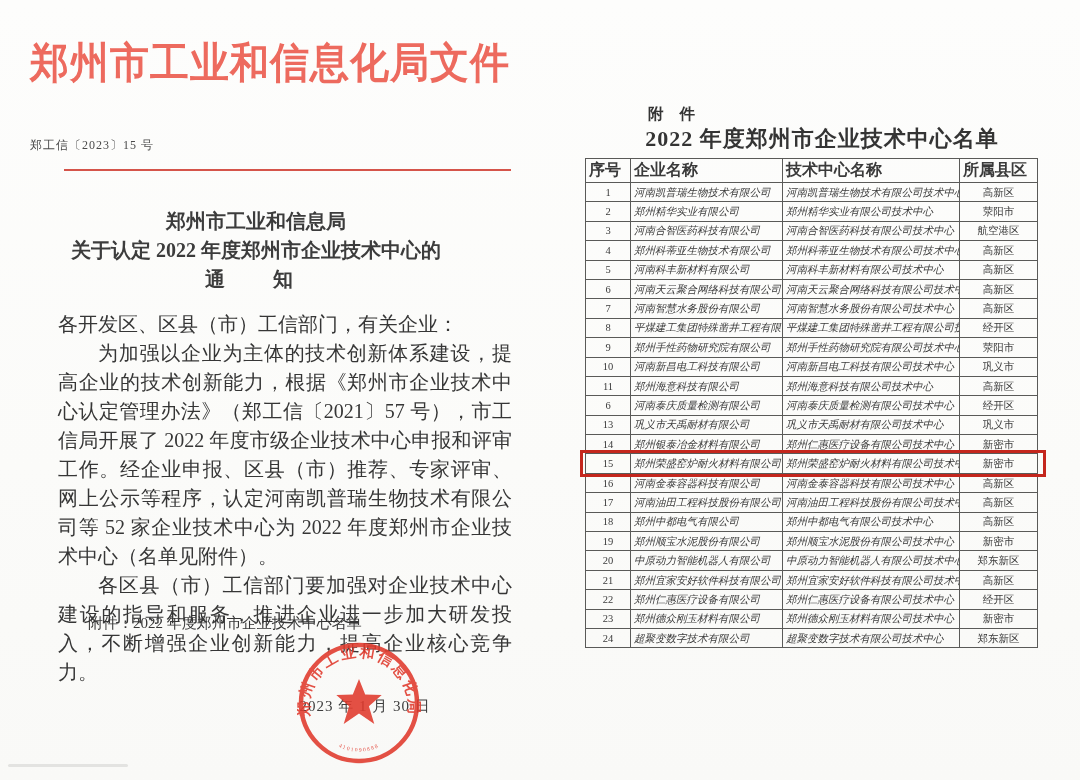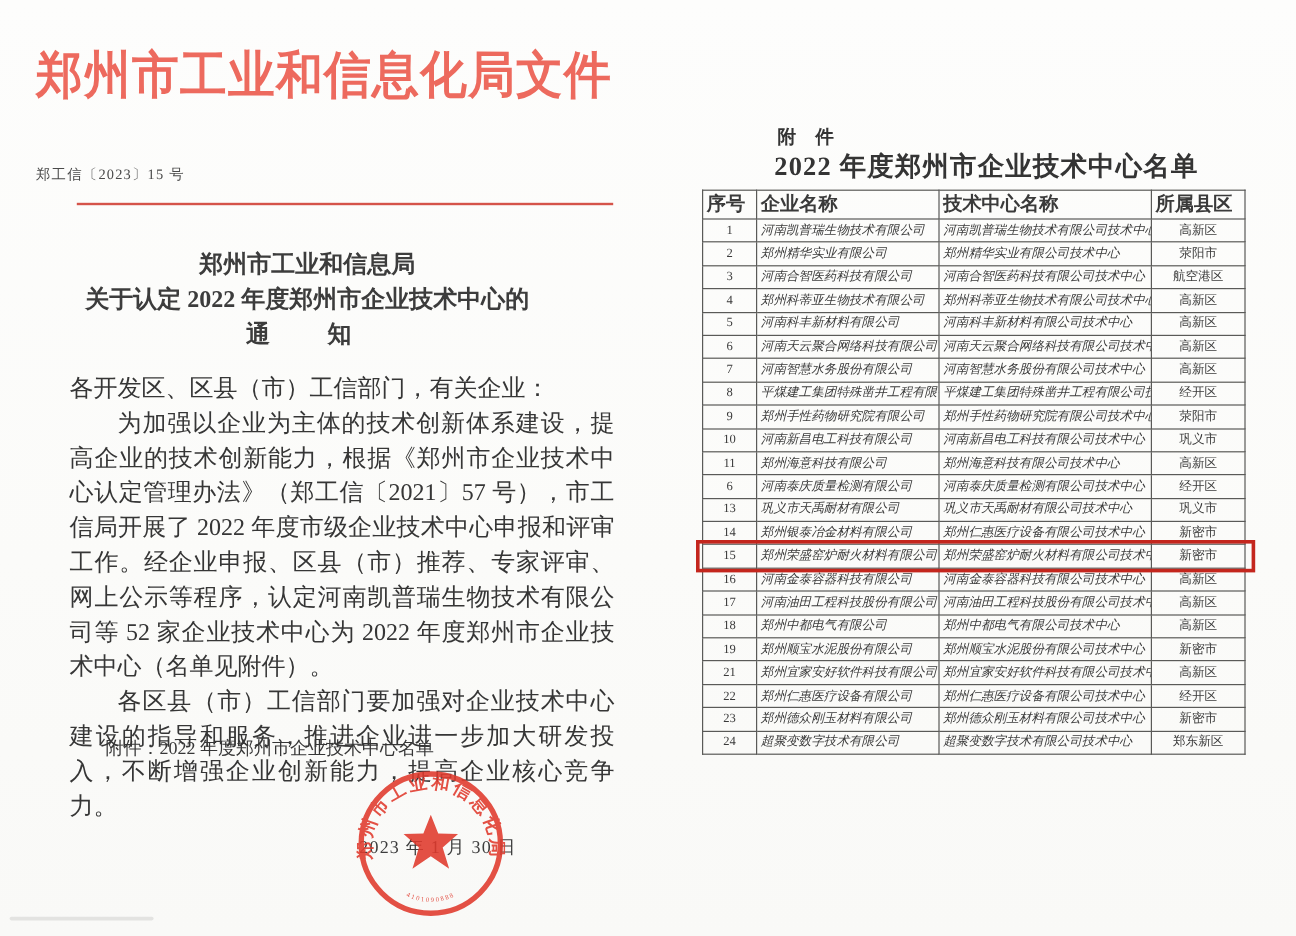--- a/index.html
+++ b/index.html
@@ -253,20 +253,26 @@
           <td class="col-center">郑州中都电气有限公司技术中心</td>
           <td class="col-district">高新区</td>
         </tr>
         <tr>
           <td class="col-seq">19</td>
           <td class="col-company">郑州顺宝水泥股份有限公司</td>
           <td class="col-center">郑州顺宝水泥股份有限公司技术中心</td>
           <td class="col-district">新密市</td>
         </tr>
         <tr>
+          <td class="col-seq">20</td>
+          <td class="col-company">中原动力智能机器人有限公司</td>
+          <td class="col-center">中原动力智能机器人有限公司技术中心</td>
+          <td class="col-district">郑东新区</td>
+        </tr>
+        <tr>
           <td class="col-seq">21</td>
           <td class="col-company">郑州宜家安好软件科技有限公司</td>
           <td class="col-center">郑州宜家安好软件科技有限公司技术中心</td>
           <td class="col-district">高新区</td>
         </tr>
         <tr>
           <td class="col-seq">22</td>
           <td class="col-company">郑州仁惠医疗设备有限公司</td>
           <td class="col-center">郑州仁惠医疗设备有限公司技术中心</td>
           <td class="col-district">经开区</td>

